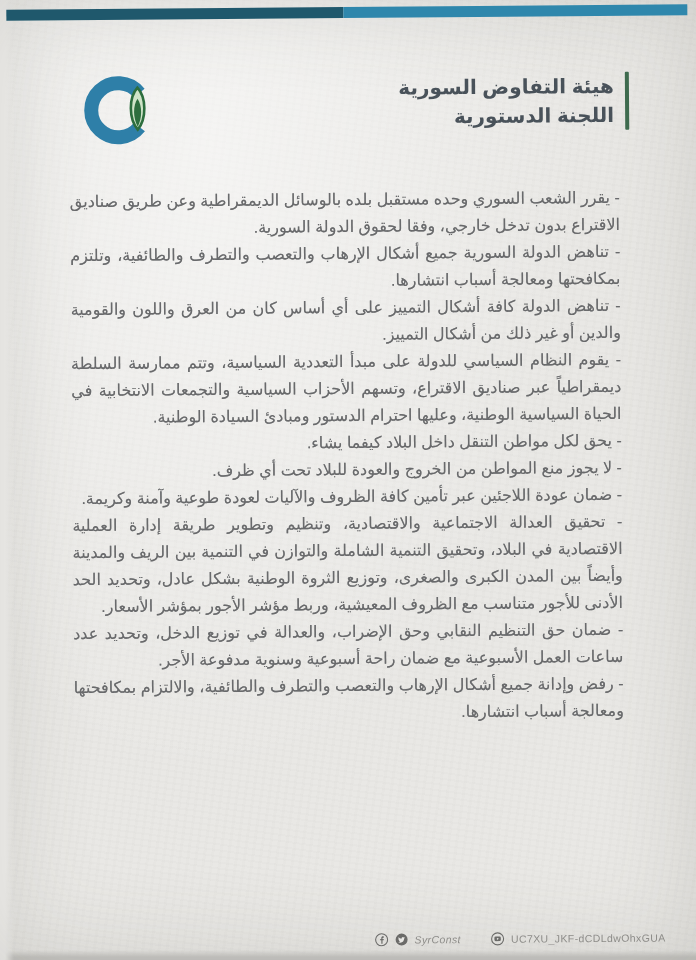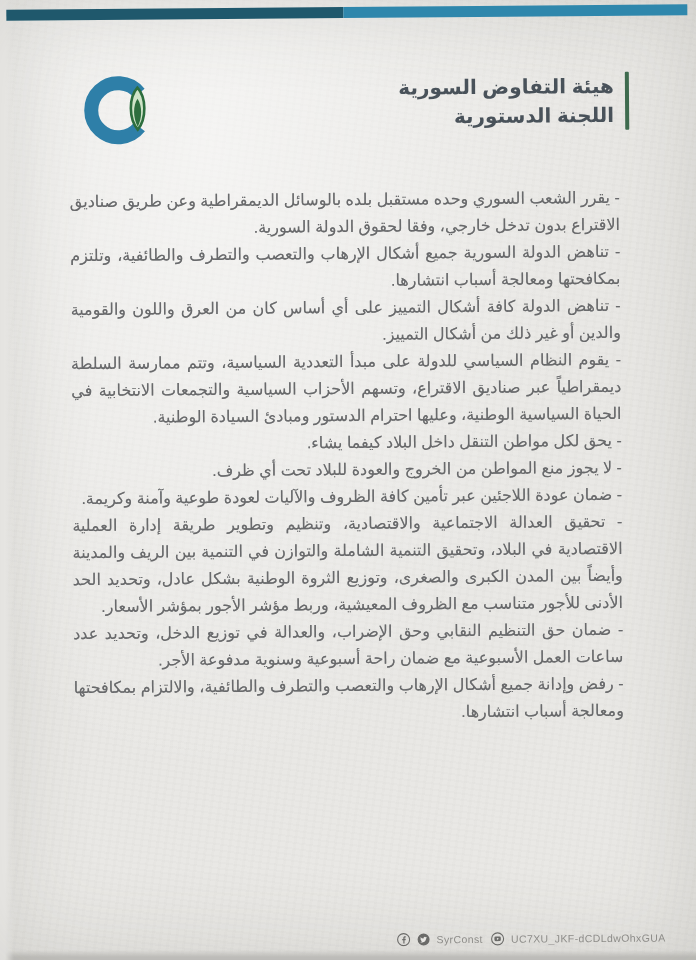--- a/index.html
+++ b/index.html
@@ -42,21 +42,21 @@
     direction:rtl;text-align:justify;text-align-last:right;
     color:#696a6c;font-size:16px;line-height:27px;font-weight:normal;
     text-shadow:0 0 .4px rgba(105,106,108,.6);
   }
   .statement p{margin:0;padding:0;}
   
   .footer{
     position:absolute;bottom:13px;right:34px;display:flex;align-items:center;gap:6px;
     color:#8d8c89;font-size:10.5px;letter-spacing:.4px;direction:ltr;
   }
-  .footer .handle{margin-right:2px;}
+  .footer .handle{margin-right:24px;font-style:italic;}
   .footer svg{display:block;}
 </style>
 </head>
 <body>
 
 <div class="photo">
   <div class="tilt">
 
     <div class="topbar">
       <div class="seg-dark" style="background:#1f586c"></div>

